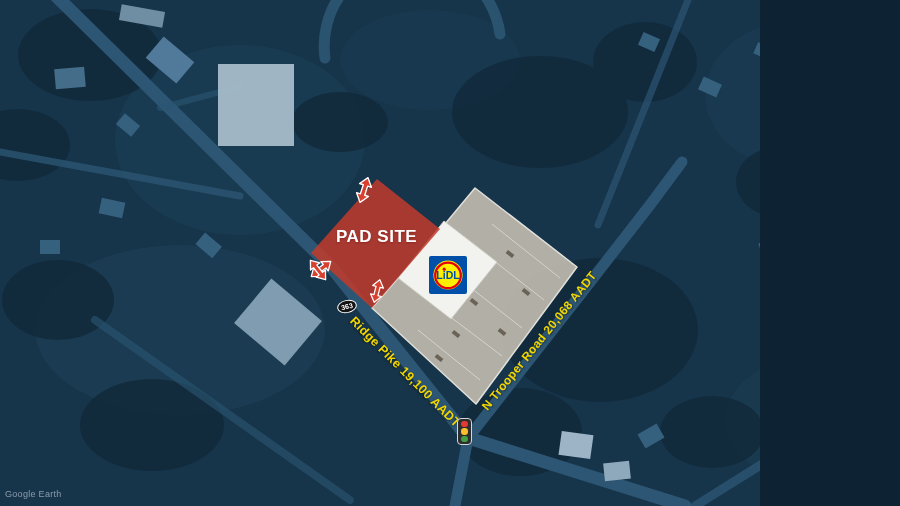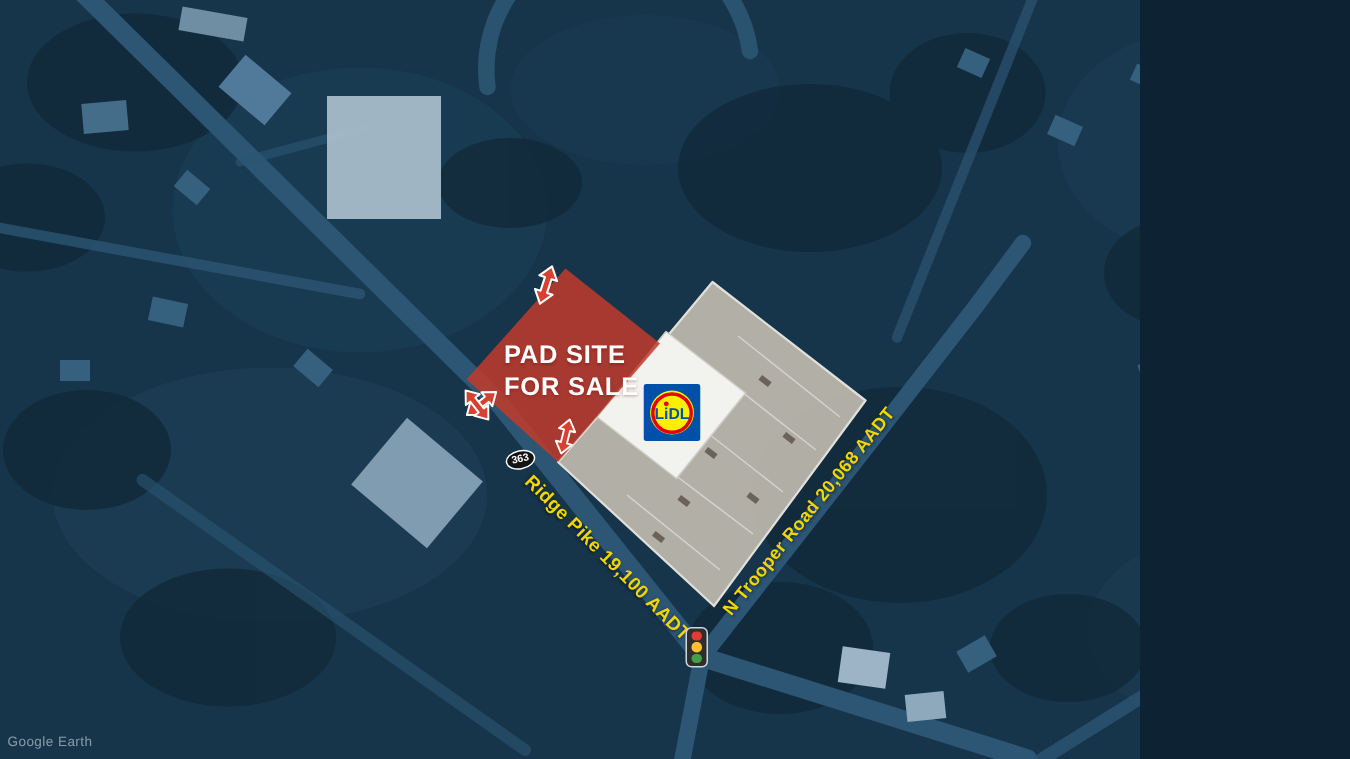--- a/index.html
+++ b/index.html
@@ -138,21 +138,20 @@
     <g fill="#d8402f" stroke="#ffffff" stroke-width="1.4" stroke-linejoin="round">
       <use href="#dblArrow" transform="translate(364,190) rotate(18)"></use>
       <use href="#dblArrow" transform="translate(321,269) rotate(52) scale(0.95)"></use>
       <use href="#dblArrow" transform="translate(318,270) rotate(-38) scale(0.95)"></use>
       <use href="#dblArrow" transform="translate(377,291) rotate(14) scale(0.9)"></use>
     </g>
   </svg>
 
   <div id="pad-label" class="overlay">
     <div>PAD SITE</div>
-    <div>FOR SALE</div>
   </div>
 
   <div id="ridge-label" class="overlay road-label">Ridge Pike 19,100 AADT</div>
 
   <div id="trooper-label" class="overlay road-label">N Trooper Road 20,068 AADT</div>
 
   <div id="route-shield" class="overlay">363</div>
 
   <div id="traffic-light" class="overlay">
     <div class="tl-lamp" id="tl-red"></div>

